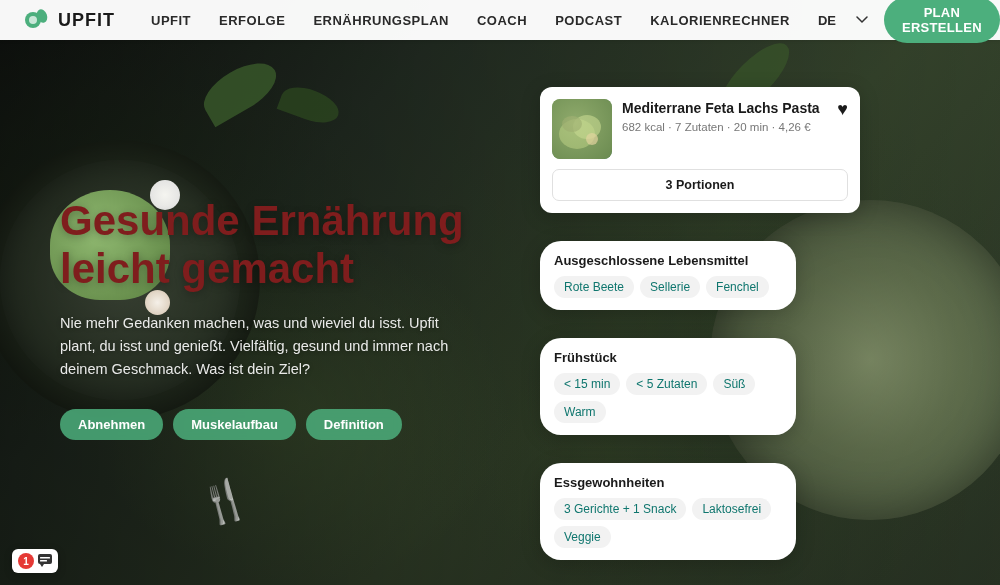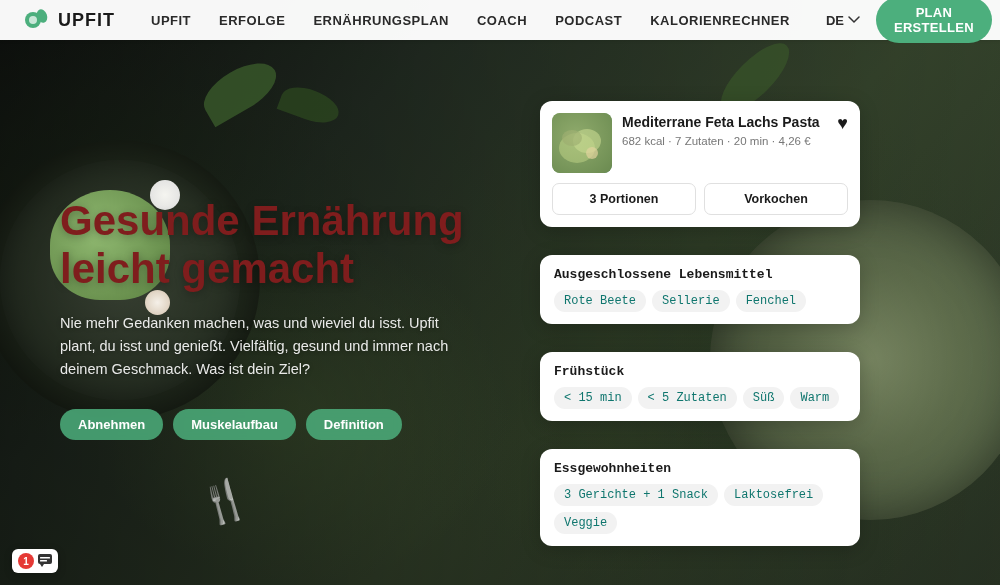--- a/index.html
+++ b/index.html
@@ -119,26 +119,26 @@
       color: #2a2a2a;
       text-decoration: none;
       letter-spacing: 0.5px;
       text-transform: uppercase;
       cursor: pointer;
     }
 
     .nav-lang {
       display: flex;
       align-items: center;
-      gap: 4px;
+      gap: 20px;
       font-size: 13px;
       font-weight: 600;
       color: #2a2a2a;
       cursor: pointer;
-      margin-left: 8px;
+      margin-left: 0;
     }
 
     .nav-actions {
       display: flex;
       gap: 10px;
       align-items: center;
       margin-left: 16px;
     }
 
     .btn-plan {
@@ -285,25 +285,24 @@
       background: white;
       font-size: 12.5px;
       font-weight: 600;
       color: #1a1a1a;
       cursor: pointer;
       text-align: center;
     }
 
     .info-card {
       background: white;
-      border-radius: 12px;
+      border-radius: 21px;
       padding: 12px 14px;
-      width: 320px;
+      width: 256px;
       box-shadow: 0 4px 20px rgba(0,0,0,0.2);
-      font-family: Liberation Mono, monospace;
     }
 
     .info-card-title {
       font-size: 13px;
       font-weight: 700;
       color: #1a1a1a;
       margin-bottom: 8px;
     }
 
     .info-tags {
@@ -521,21 +520,20 @@
           </svg>
         </div>
         <div class="recipe-info">
           <div class="recipe-title">Mediterrane Feta Lachs Pasta</div>
           <div class="recipe-meta">682 kcal · 7 Zutaten · 20 min · 4,26 €</div>
         </div>
         <span class="recipe-heart">♥</span>
       </div>
       <div class="recipe-buttons">
         <button class="recipe-btn">3 Portionen</button>
-        <button class="recipe-btn">Vorkochen</button>
       </div>
     </div>
 
     <div class="info-card">
       <div class="info-card-title">Ausgeschlossene Lebensmittel</div>
       <div class="info-tags">
         <span class="info-tag">Rote Beete</span>
         <span class="info-tag">Sellerie</span>
         <span class="info-tag">Fenchel</span>
       </div>

